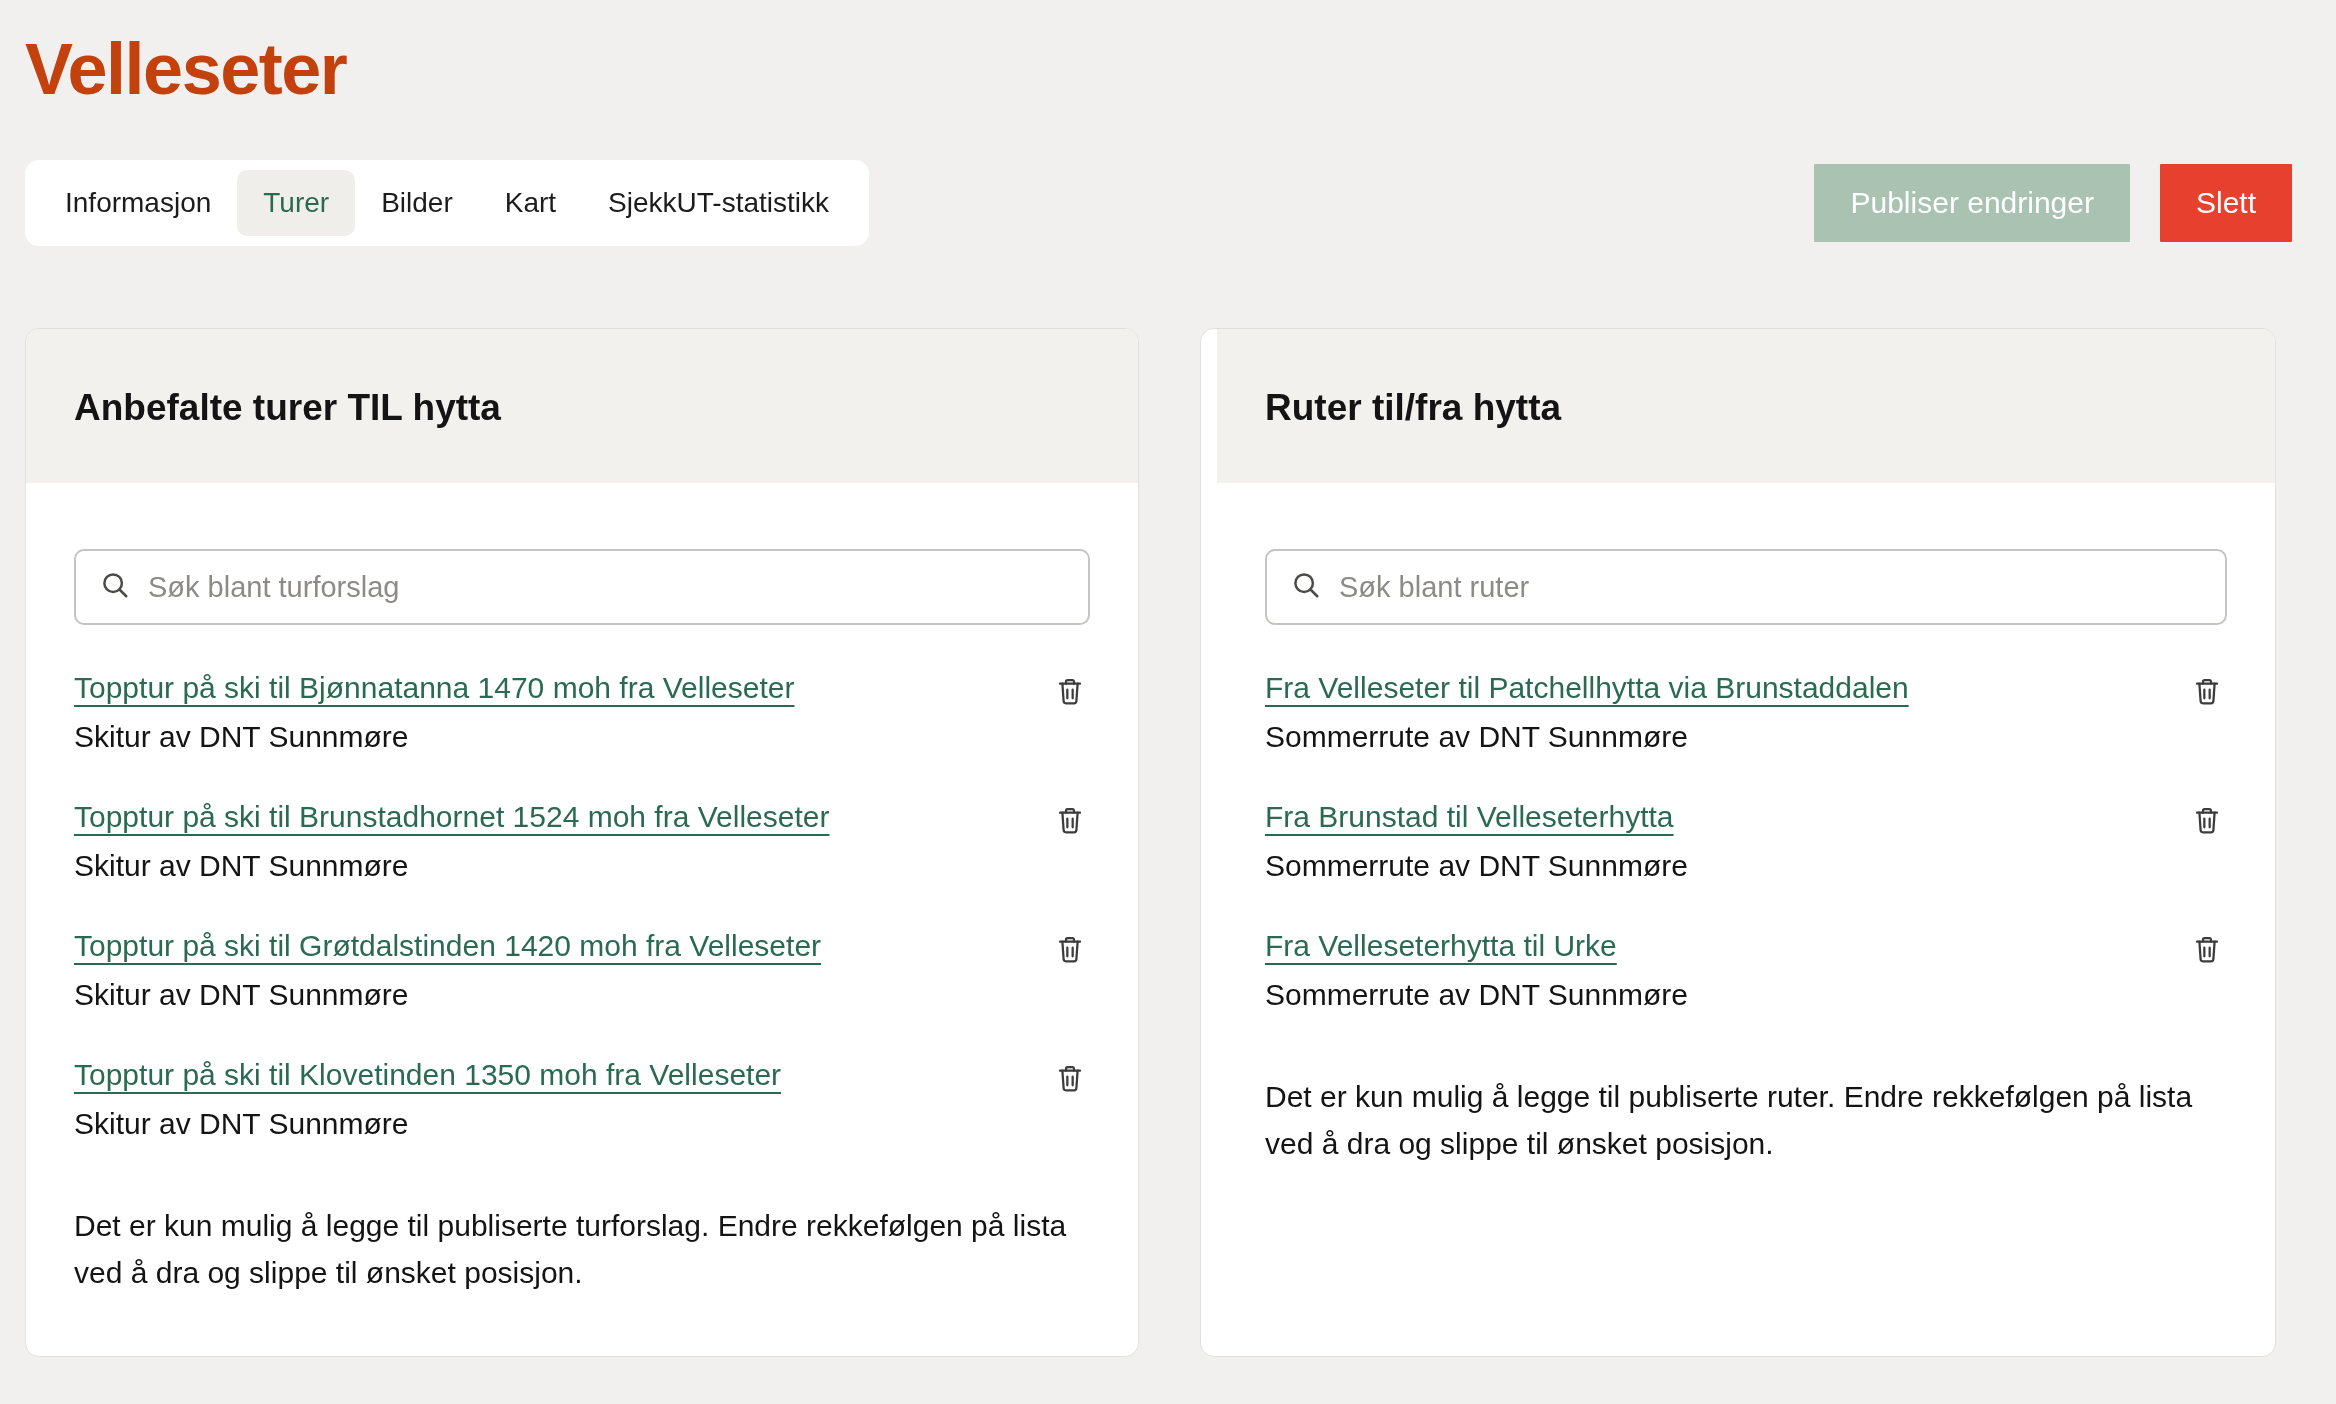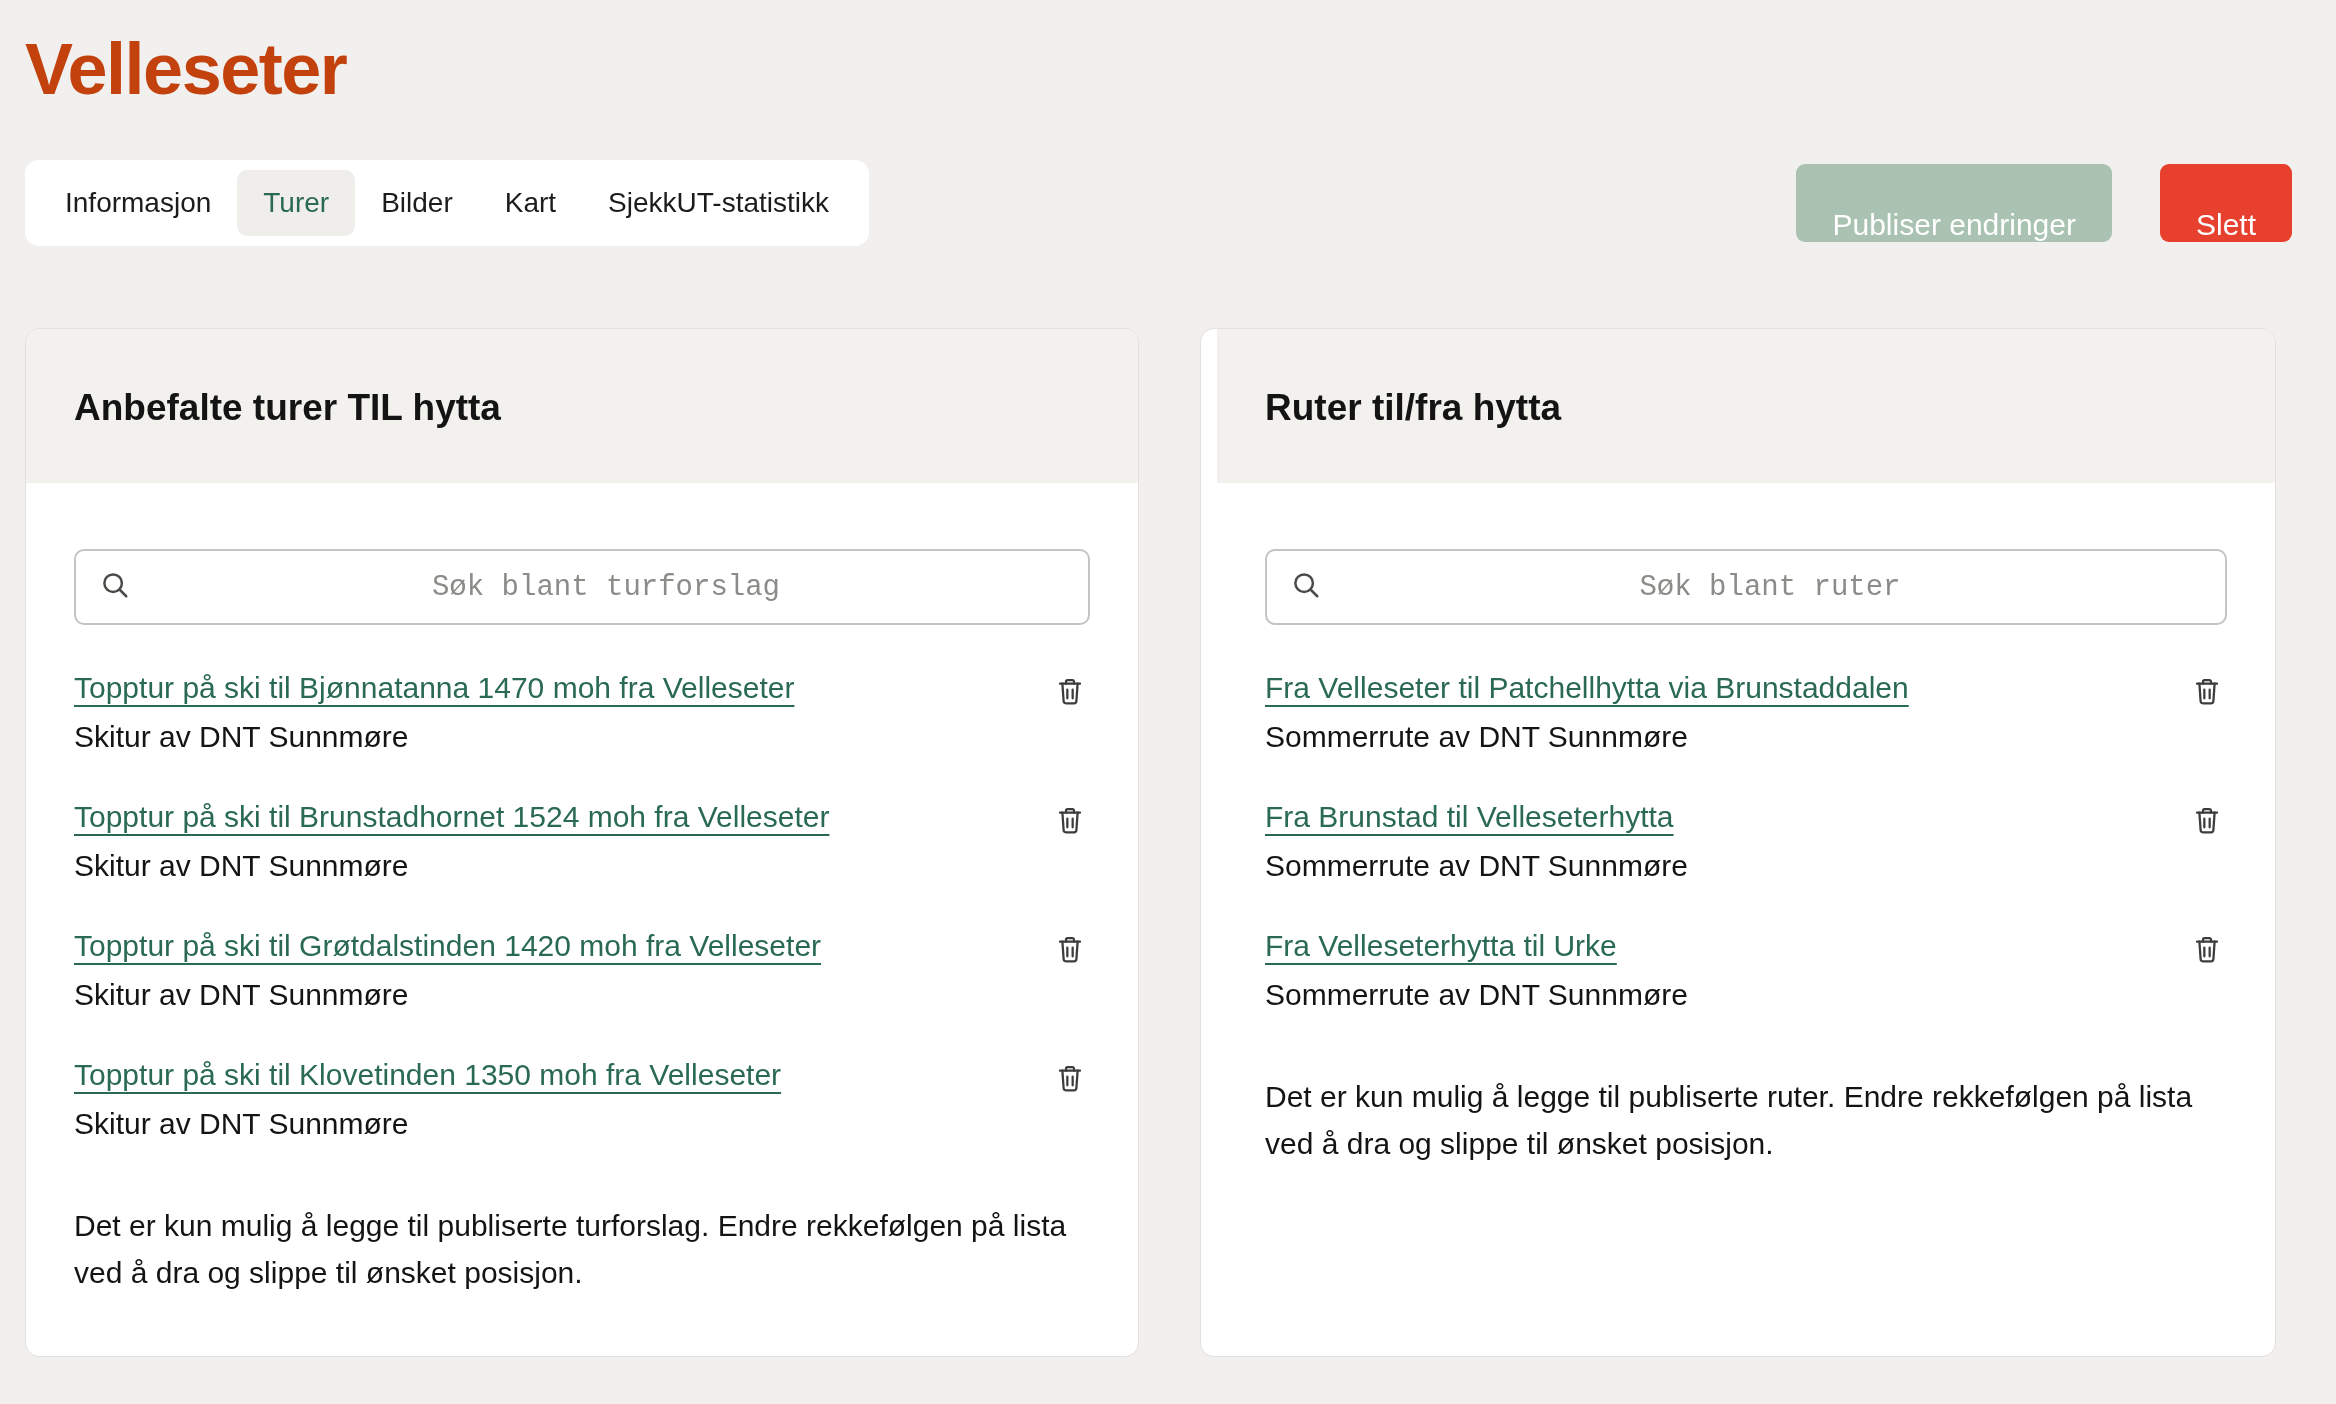--- a/index.html
+++ b/index.html
@@ -42,31 +42,30 @@
     white-space: nowrap;
     background: transparent;
     border: none;
     font-family: inherit;
   }
   .tab.active { background: #efeeeb; color: #2a6a52; }
 
   .actions { display: flex; gap: 30px; align-items: center; }
   .btn {
     border: none;
-    border-radius: 9px;
+    border-radius: 1px;
     height: 78px;
     font-size: 30px;
     font-family: inherit;
     color: #ffffff;
     padding: 0 36px;
     display: inline-flex;
-    align-items: flex-end;
+    align-items: center;
     gap: 18px;
     cursor: pointer;
-    margin-left: 18px;
   }
   .btn-publish { background: #a9c2b2; }
   .btn-unpublish { background: #2b5f46; }
   .btn-delete { background: #e8402e; }
 
   .cards { display: flex; gap: 61px; margin-top: 82px; align-items: stretch; }
   .card {
     background: #ffffff;
     border: 1px solid #e2e0dc;
     border-radius: 14px;
@@ -91,25 +90,24 @@
     border-radius: 10px;
     height: 76px;
     padding: 0 24px;
     background: #fff;
   }
   .search svg { flex: 0 0 auto; }
   .search input {
     border: none;
     outline: none;
     font-size: 29px;
-    font-family: Liberation Mono, monospace;
+    font-family: Liberation Sans, sans-serif;
     flex: 1;
     color: #333;
     background: transparent;
-    text-align: center;
   }
   .search input::placeholder { color: #8d8b88; }
 
   .list-item {
     display: flex;
     justify-content: space-between;
     align-items: flex-start;
     margin-top: 46px;
   }
   .item-link {

